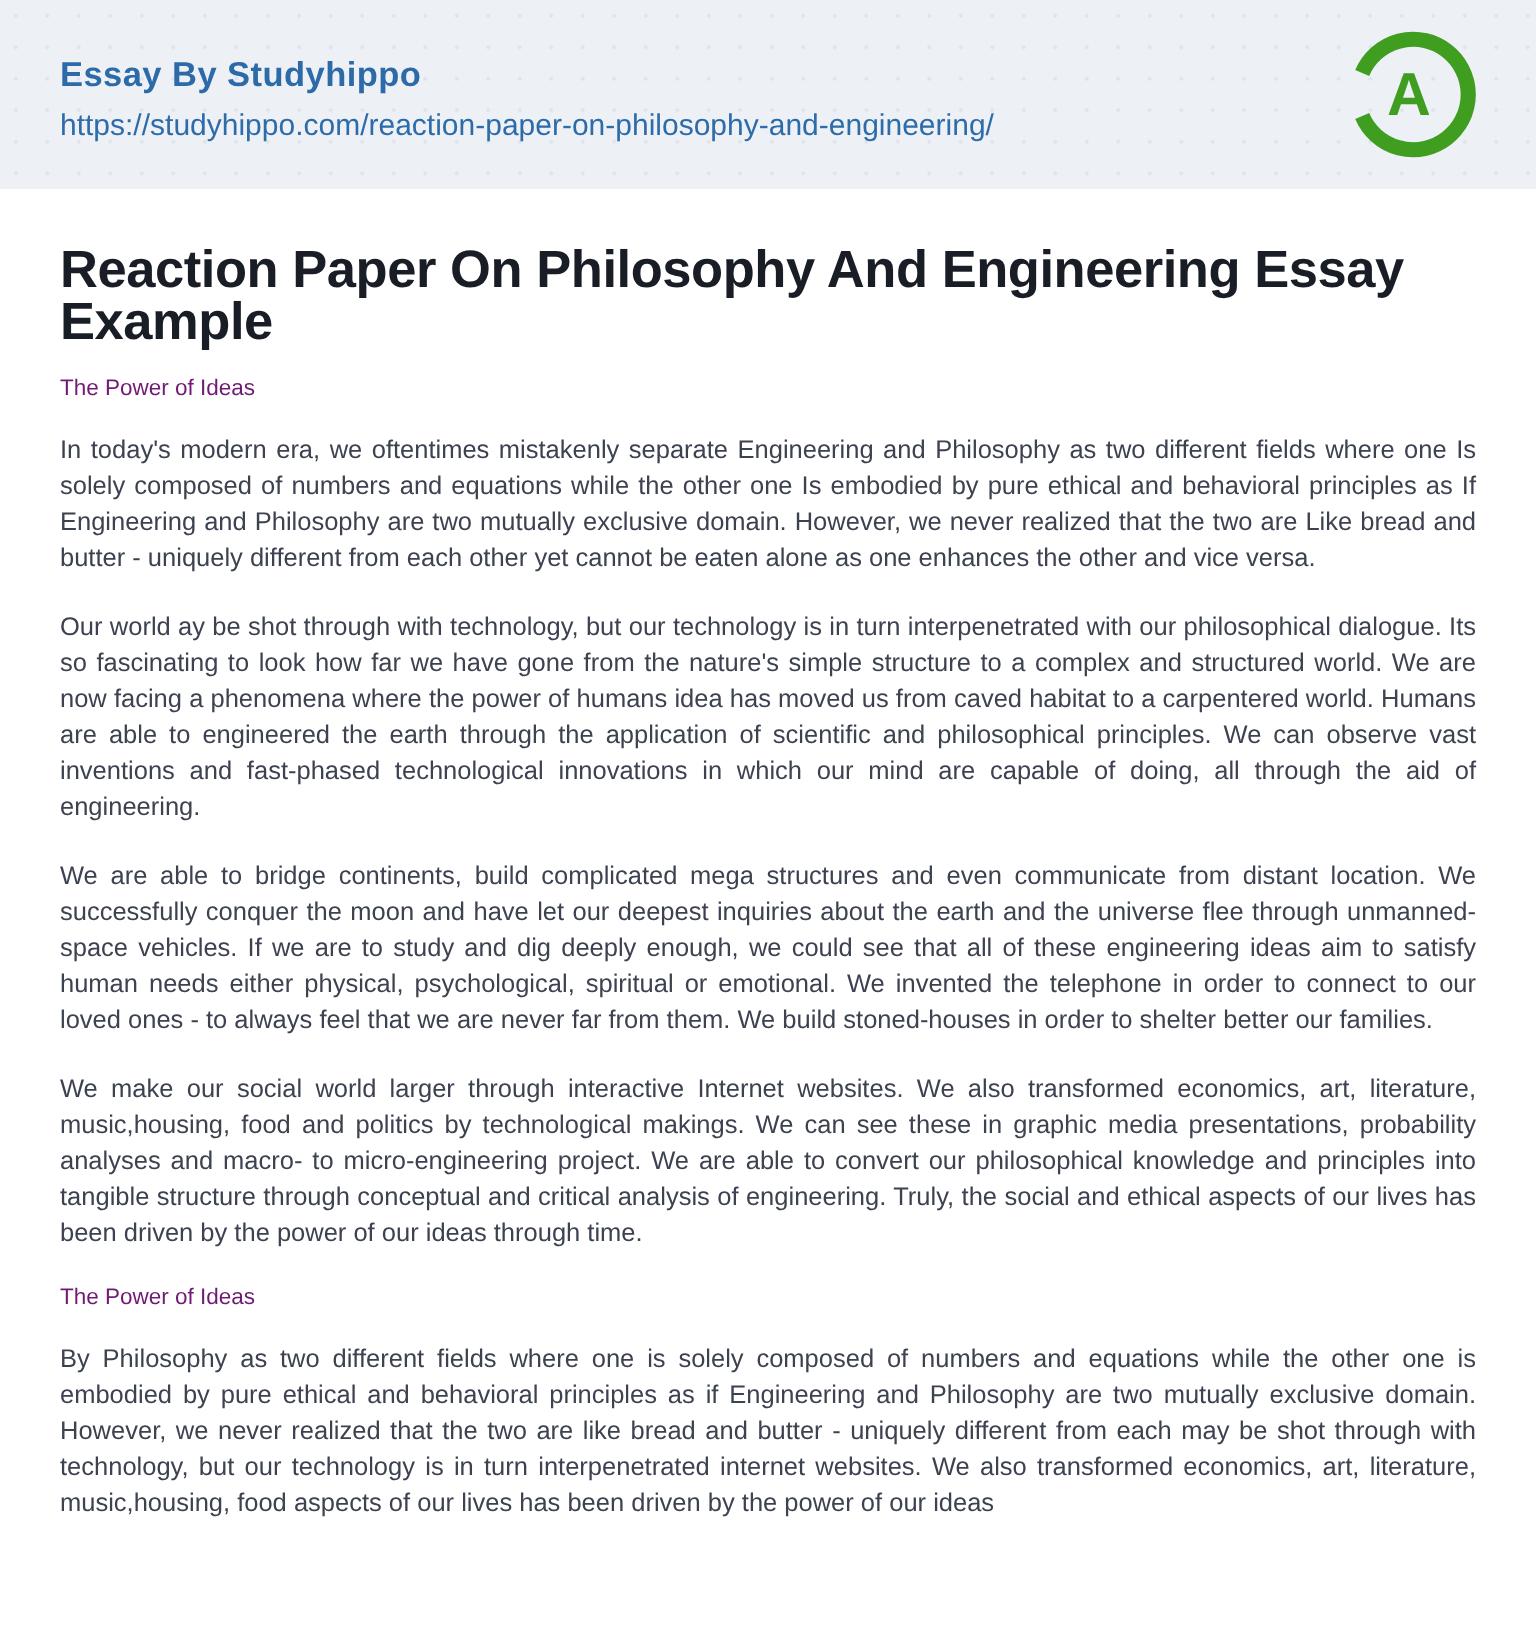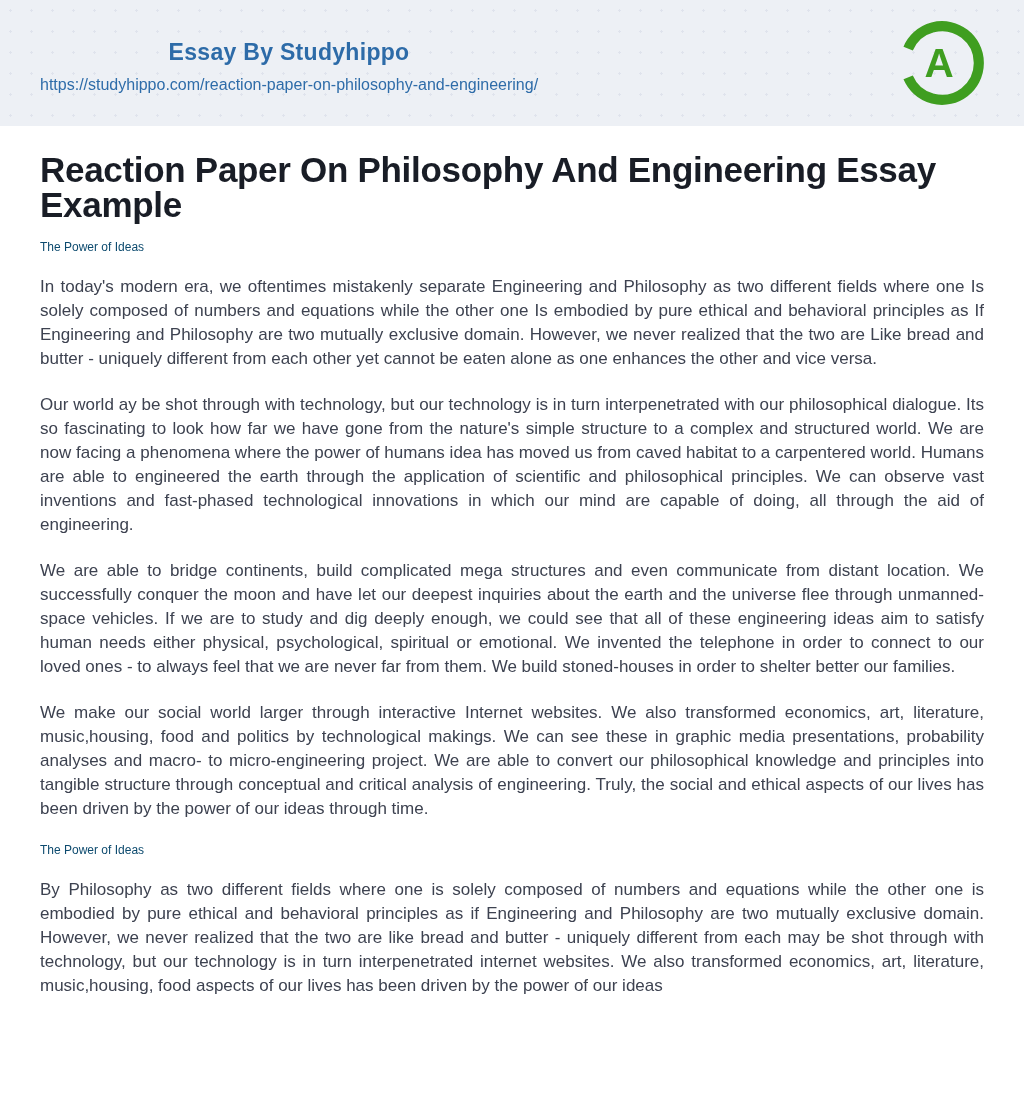--- a/index.html
+++ b/index.html
@@ -15,48 +15,48 @@
     width: 100%;
     height: 126px;
     background-color: #edf0f5;
     background-image: radial-gradient(rgba(150,162,188,0.16) 1.2px, transparent 1.2px);
     background-size: 21px 21px;
     display: flex;
     align-items: center;
     justify-content: space-between;
     padding: 0 36px 0 40px;
   }
-  .brand-block { display: flex; flex-direction: column; gap: 10px; padding-top: 6px; align-items: center; }
+  .brand-block { display: flex; flex-direction: column; gap: 10px; padding-top: 6px; }
   .brand-title {
     color: #2d6ba8;
     font-size: 23px;
     font-weight: bold;
     letter-spacing: 0.3px;
   }
   .brand-url {
     color: #2e6ca9;
-    font-size: 16px;
+    font-size: 20px;
     text-decoration: none;
     cursor: pointer;
   }
   .logo-mark { width: 92px; height: 92px; display: block; }
   .content {
-    padding: 26px 40px 0 40px;
+    padding: 36px 40px 0 40px;
   }
   .article-title {
     color: #191d26;
     font-size: 35px;
     font-weight: bold;
     letter-spacing: -0.3px;
     line-height: 1.0;
     margin-bottom: 18px;
   }
   .section-heading {
-    color: #0c4a6e;
-    font-size: 12px;
+    color: #701a75;
+    font-size: 15px;
     font-weight: normal;
     margin-bottom: 21px;
   }
   .body-paragraph {
     color: #3d4250;
     font-size: 17px;
     line-height: 24px;
     text-align: justify;
     margin-bottom: 22px;
   }

